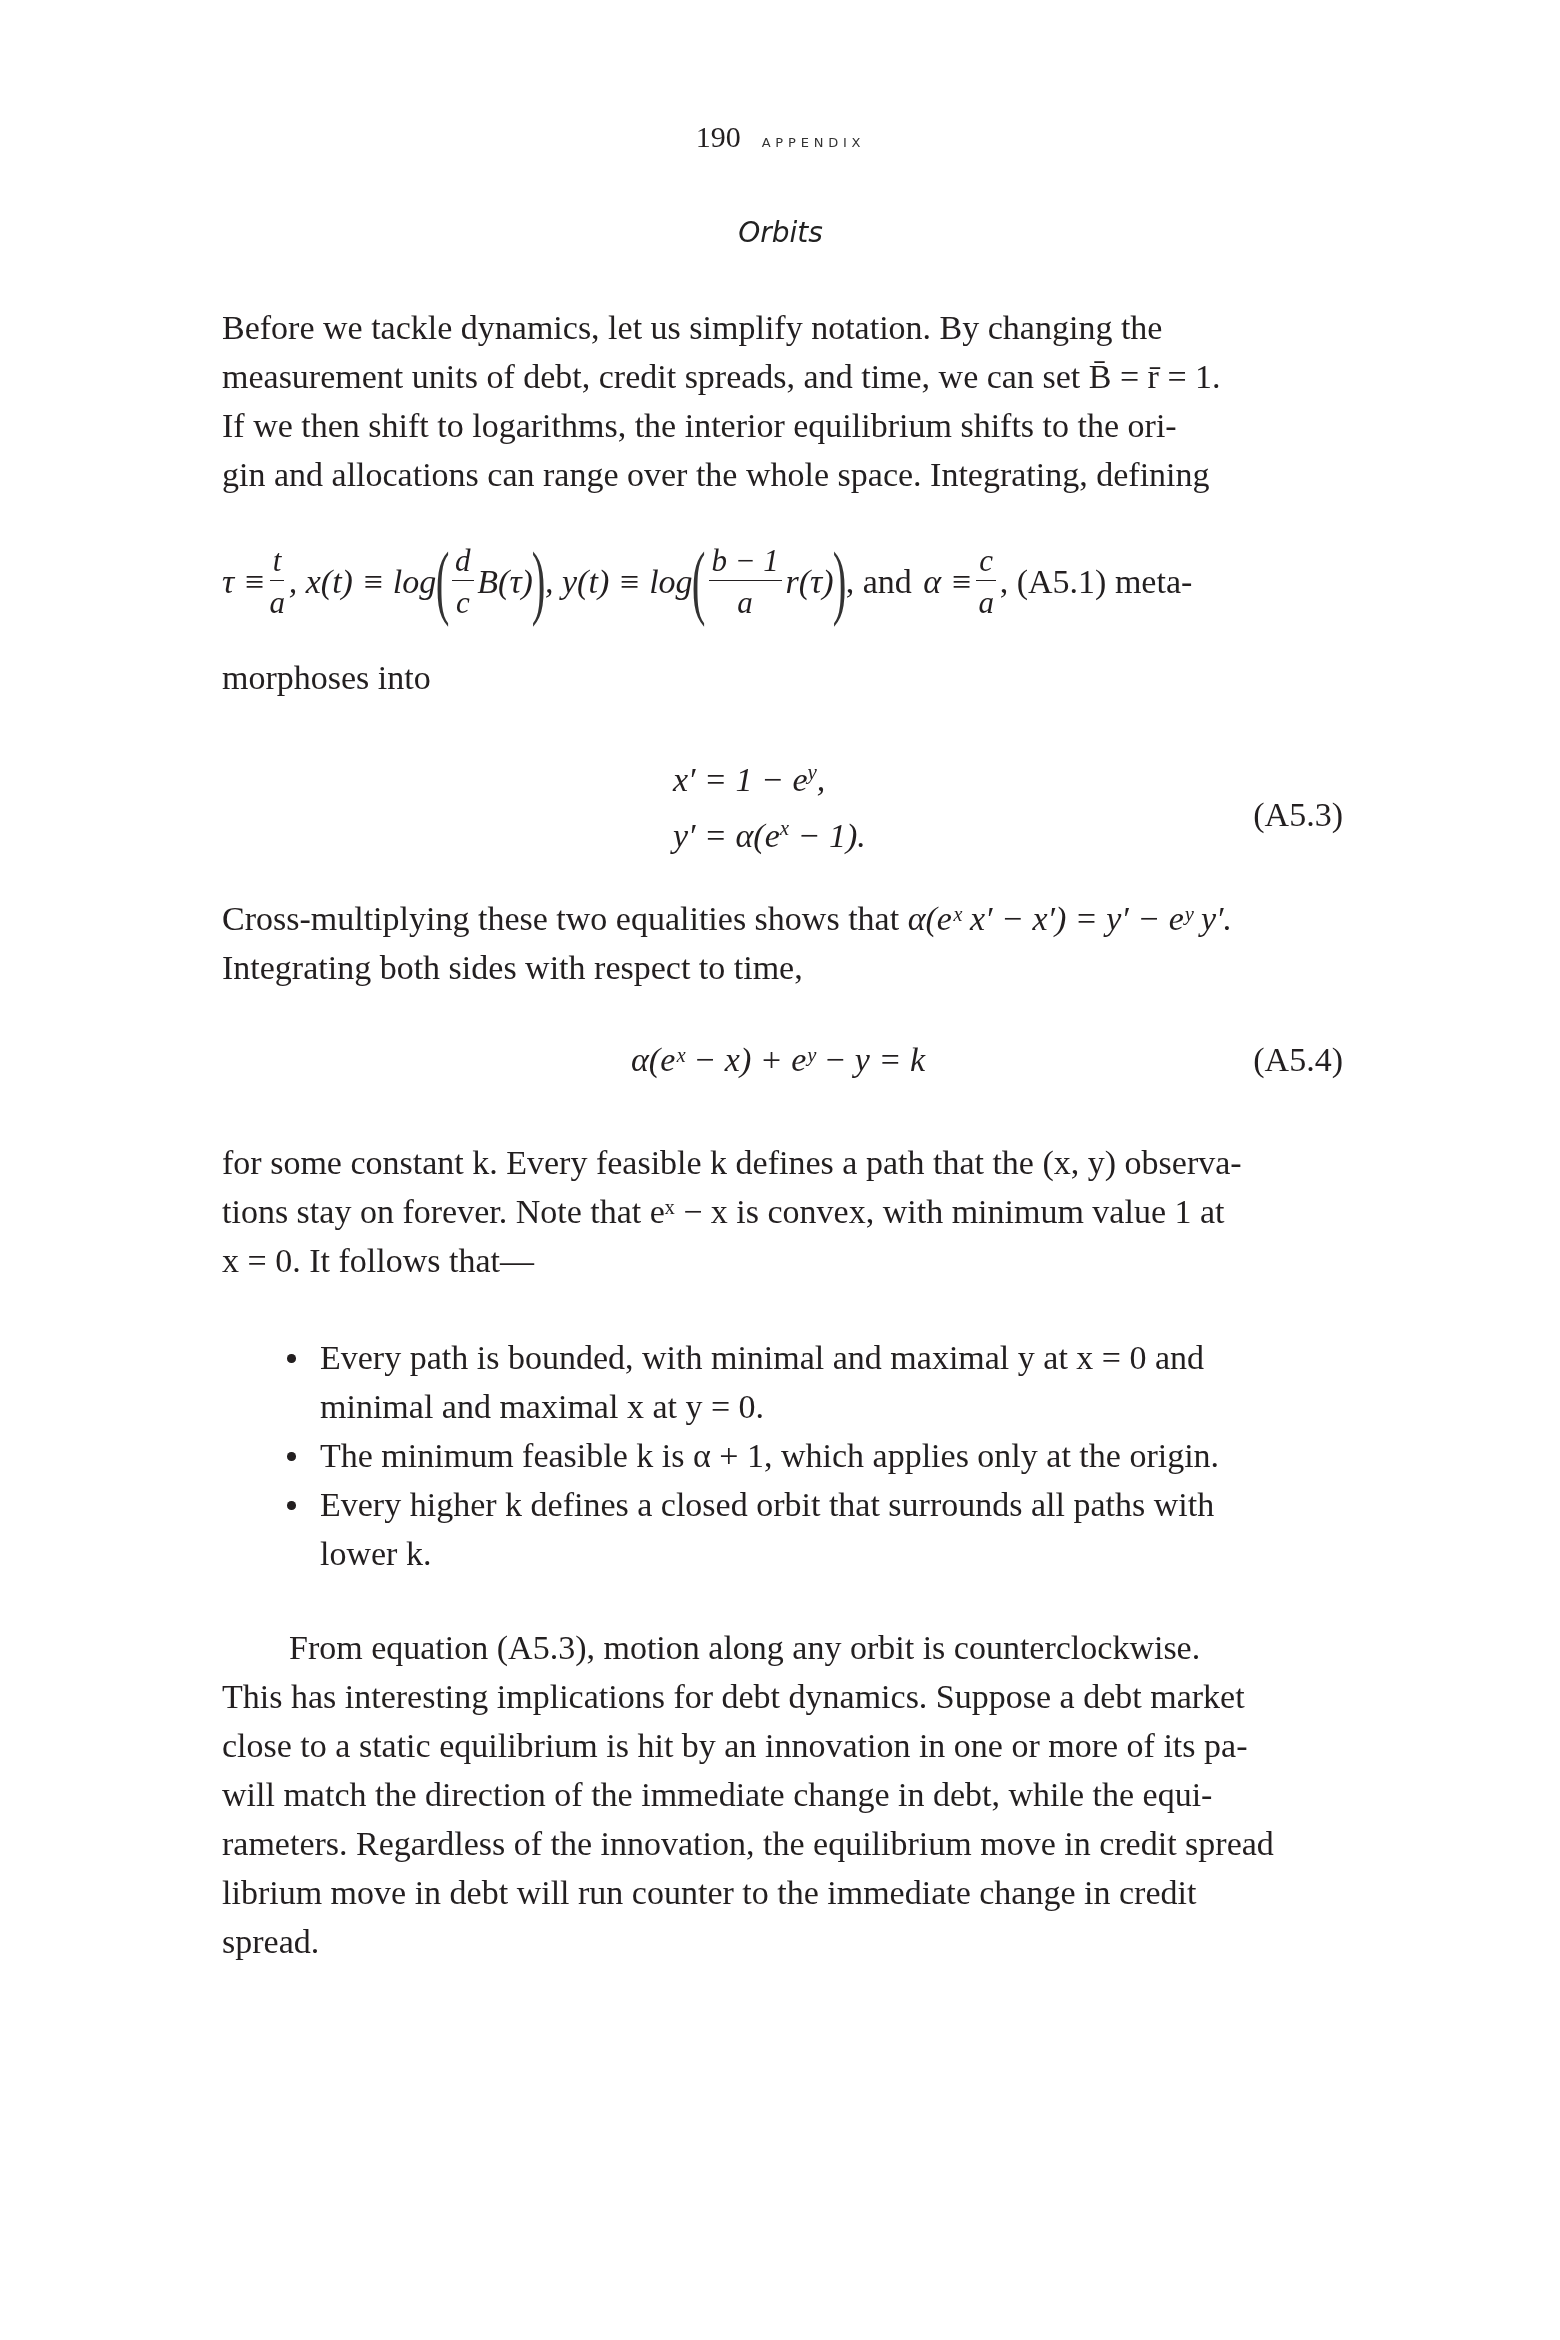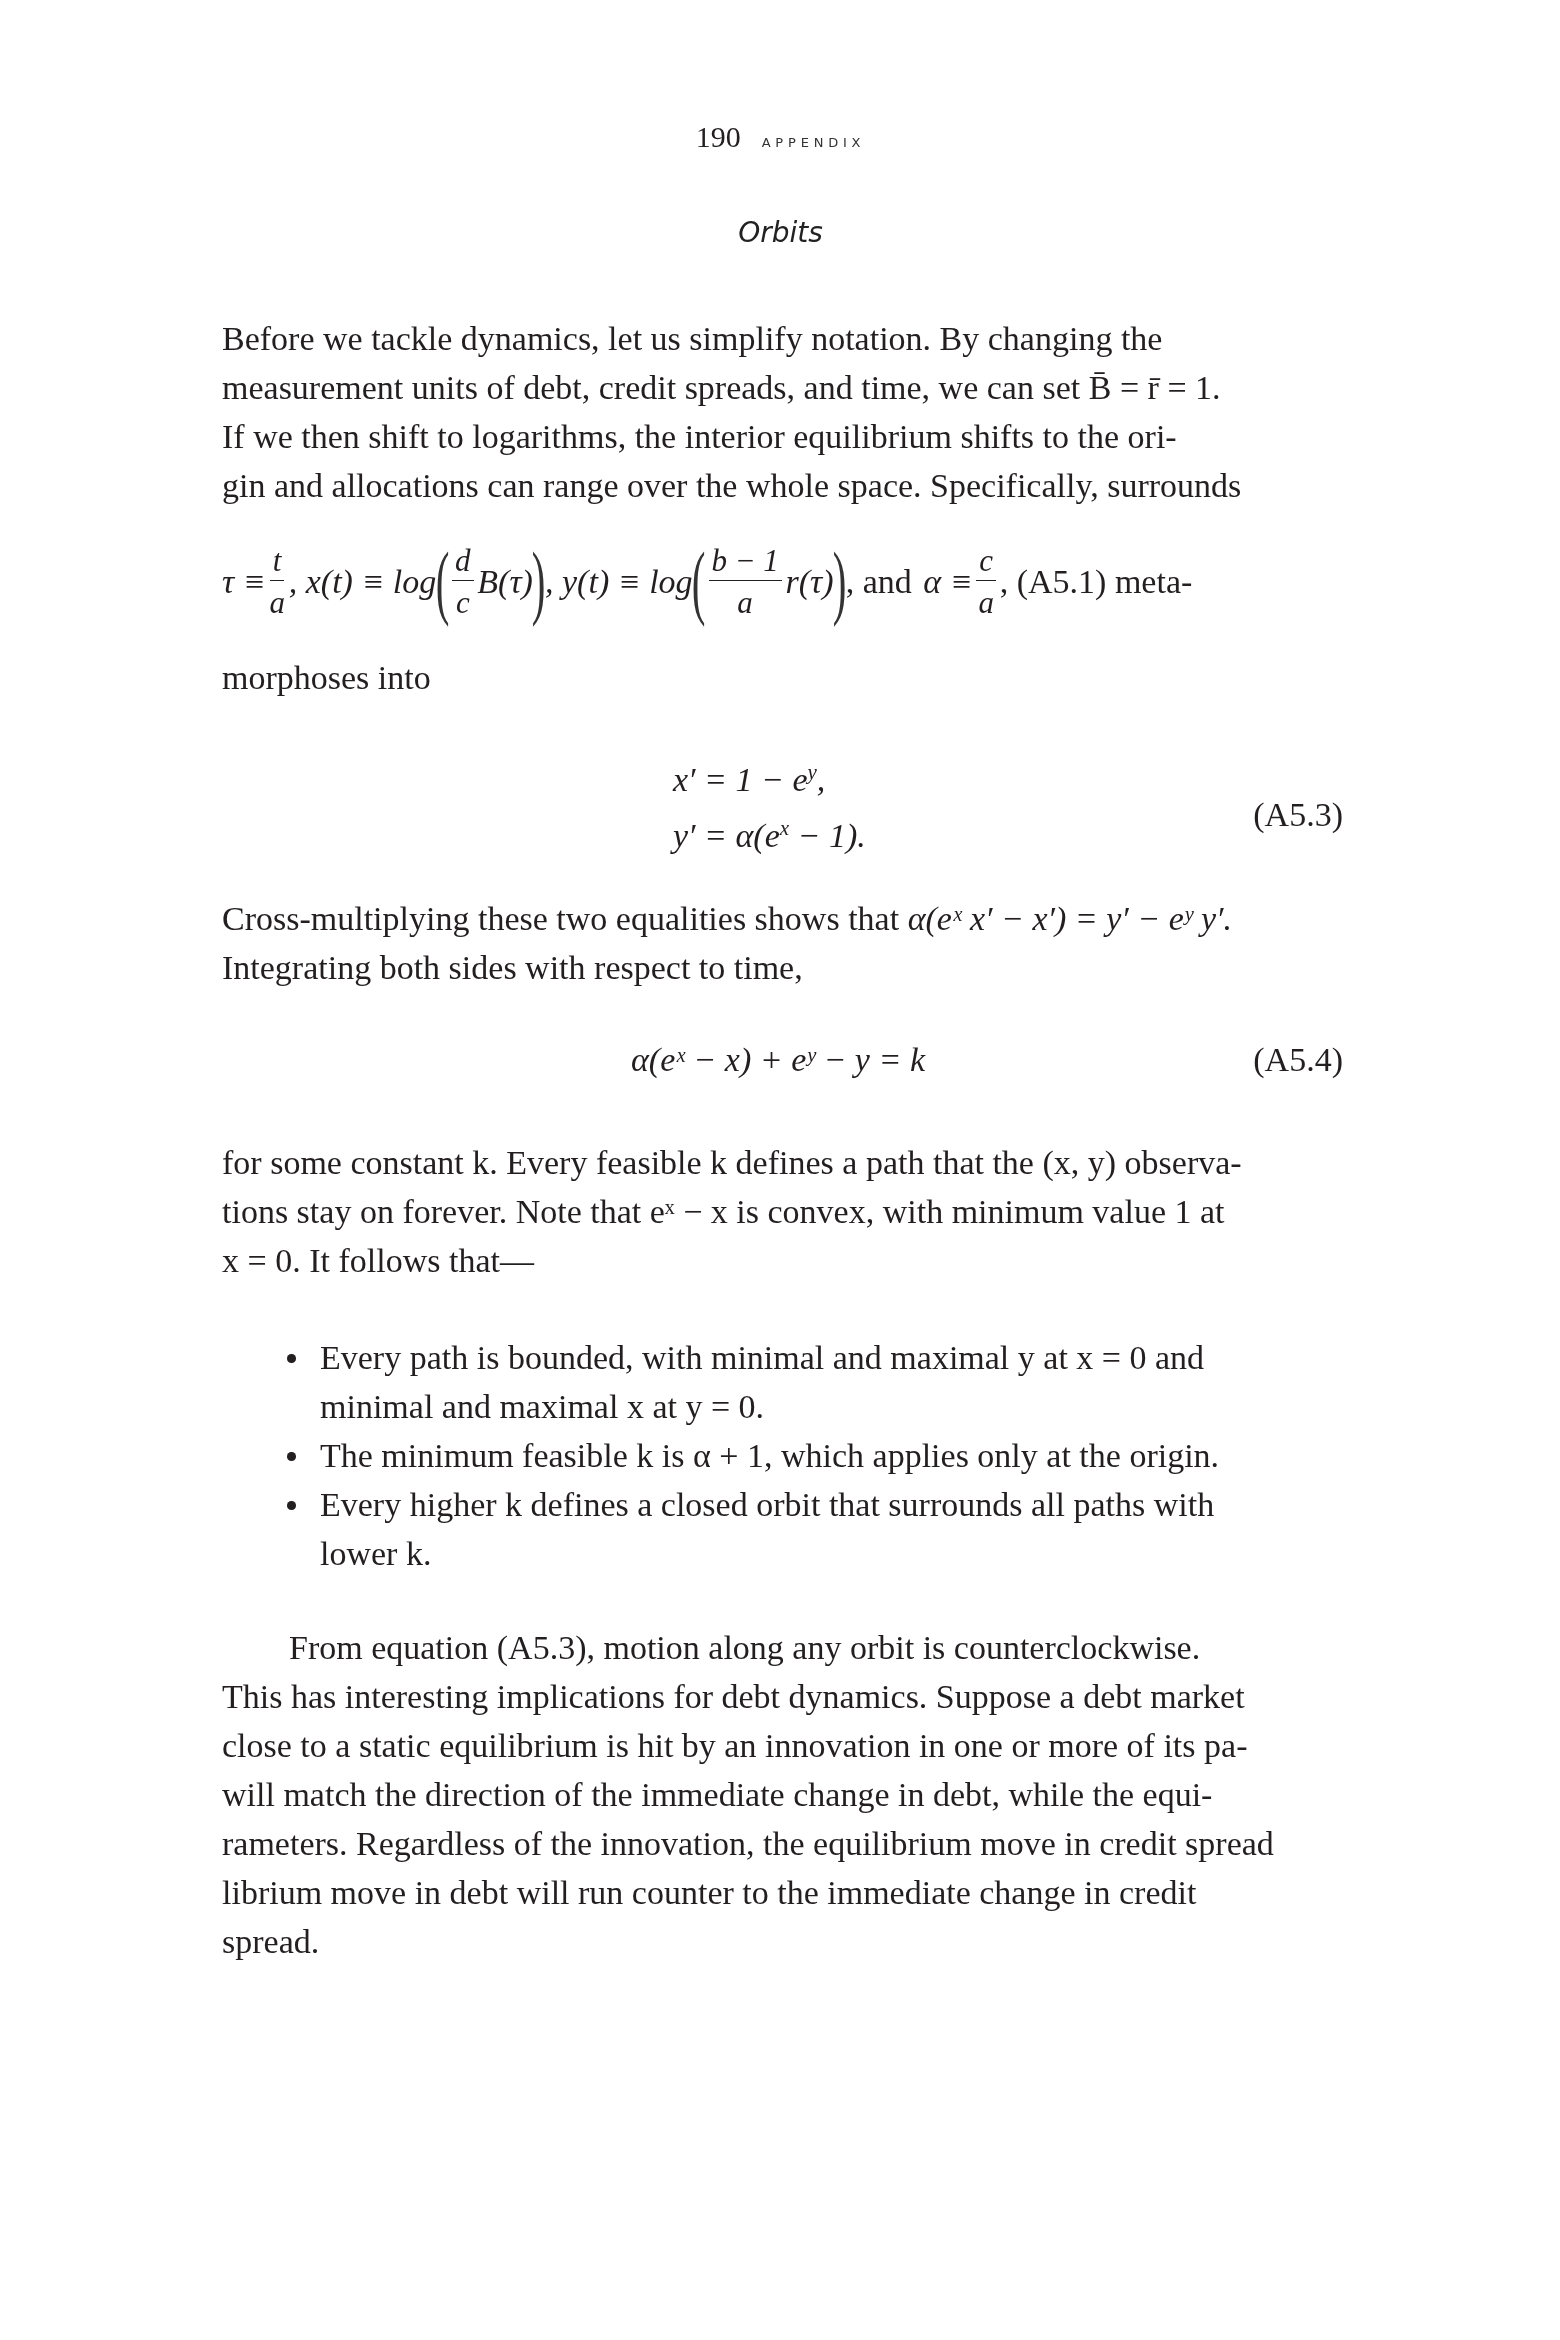--- a/index.html
+++ b/index.html
@@ -27,25 +27,25 @@
 </style>
 </head>
 <body>
 
 <div class="abs runhead">
   <span class="pg">190</span><span class="sec">APPENDIX</span>
 </div>
 
 <div class="abs title">Orbits</div>
 
-<div class="abs para" style="top:314px;">
+<div class="abs para" style="top:303px;">
   <p>Before we tackle dynamics, let us simplify notation. By changing the</p>
   <p>measurement units of debt, credit spreads, and time, we can set B̄ = r̄ = 1.</p>
   <p>If we then shift to logarithms, the interior equilibrium shifts to the ori-</p>
-  <p>gin and allocations can range over the whole space. Specifically, surrounds</p>
+  <p>gin and allocations can range over the whole space. Integrating, defining</p>
 </div>
 
 <div class="abs eqrow">
   <span class="m">τ ≡</span>
   <span class="frac">
       <span class="num" style="border-bottom-width:1.9px;">t</span>
       <span class="den">a</span>
     </span>
   <span class="m">, x(t) ≡ log</span>
   <span class="bigp">(</span>

